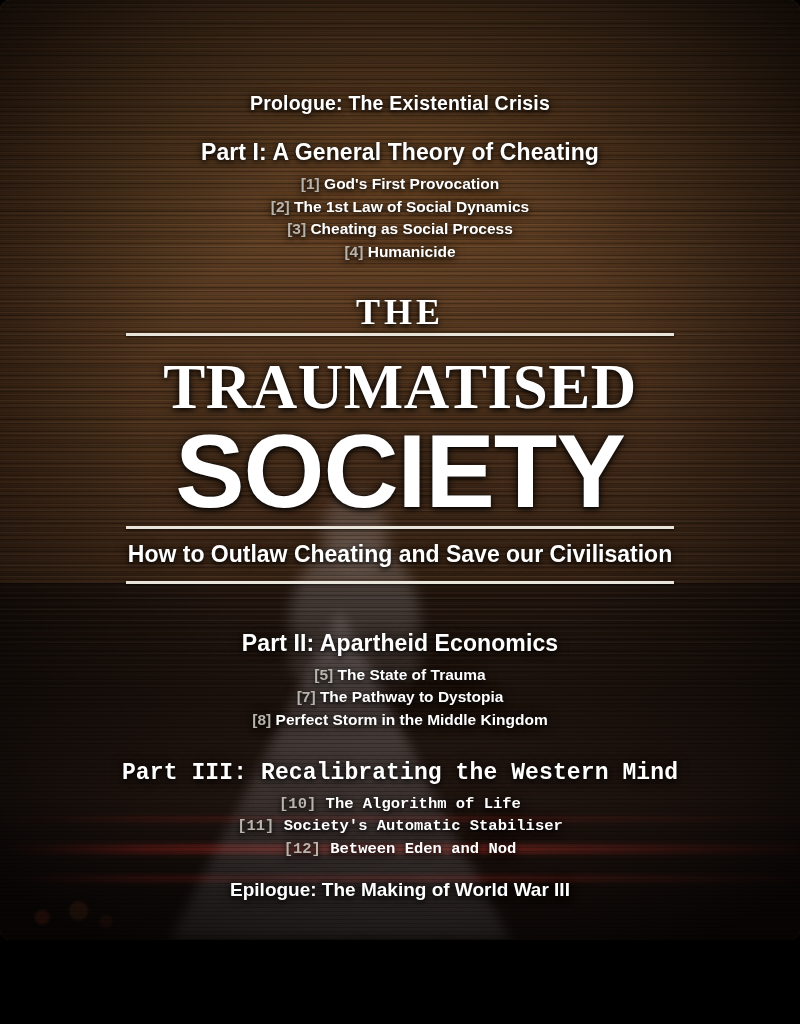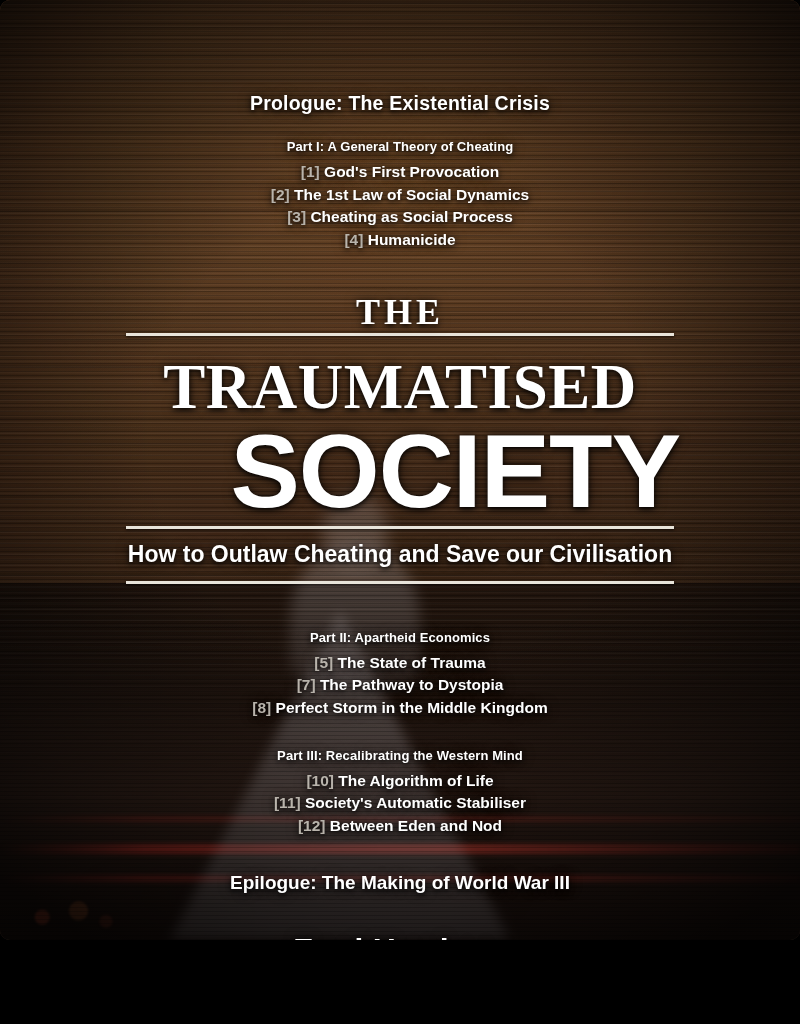--- a/index.html
+++ b/index.html
@@ -173,21 +173,21 @@
 
   .prologue {
     margin-top: 92px;
     font-size: 19.5px;
     font-weight: bold;
     letter-spacing: .2px;
   }
 
   .part-block { margin-top: 24px; }
   .part-title {
-    font-size: 13px;
+    font-size: 23px;
     font-weight: bold;
     margin-bottom: 7px;
     letter-spacing: .1px;
   }
   .chapter {
     font-size: 15.5px;
     font-weight: bold;
     line-height: 1.46;
     white-space: nowrap;
   }
@@ -211,51 +211,49 @@
   .rule.mid { width: 548px; margin-top: 4px; margin-bottom: 10px; }
   .rule.bot { width: 548px; margin-top: 10px; }
 
   .the {
     font-family: "Liberation Serif", serif;
     font-size: 36px;
     letter-spacing: 4px;
     font-weight: bold;
     line-height: 1.05;
     margin-bottom: 2px;
-    margin-top: 12px;
   }
   .word-traumatised {
     font-family: "Liberation Serif", serif;
     font-weight: bold;
     font-size: 63px;
     letter-spacing: 0.5px;
     line-height: 1.0;
     margin-top: 20px;
   }
   .word-society {
     font-family: "Liberation Sans", sans-serif;
     font-weight: bold;
     font-size: 104px;
     letter-spacing: -1px;
     line-height: 0.97;
     margin-top: 2px;
-    text-align: right;
   }
   .subtitle {
     font-size: 23px;
     font-weight: bold;
     line-height: 1.2;
     padding: 2px 0 2px;
   }
 
   .part-block.two { margin-top: 46px; }
-  .part-block.three { margin-top: 28px; }
+  .part-block.three { margin-top: 28px; font-family: Liberation Mono, monospace; }
 
   .epilogue {
-    margin-top: 34px;
+    margin-top: 18px;
     font-size: 19px;
     font-weight: bold;
   }
   .author {
     margin-top: 38px;
     font-size: 32px;
     font-weight: bold;
     letter-spacing: .3px;
   }
 </style>

